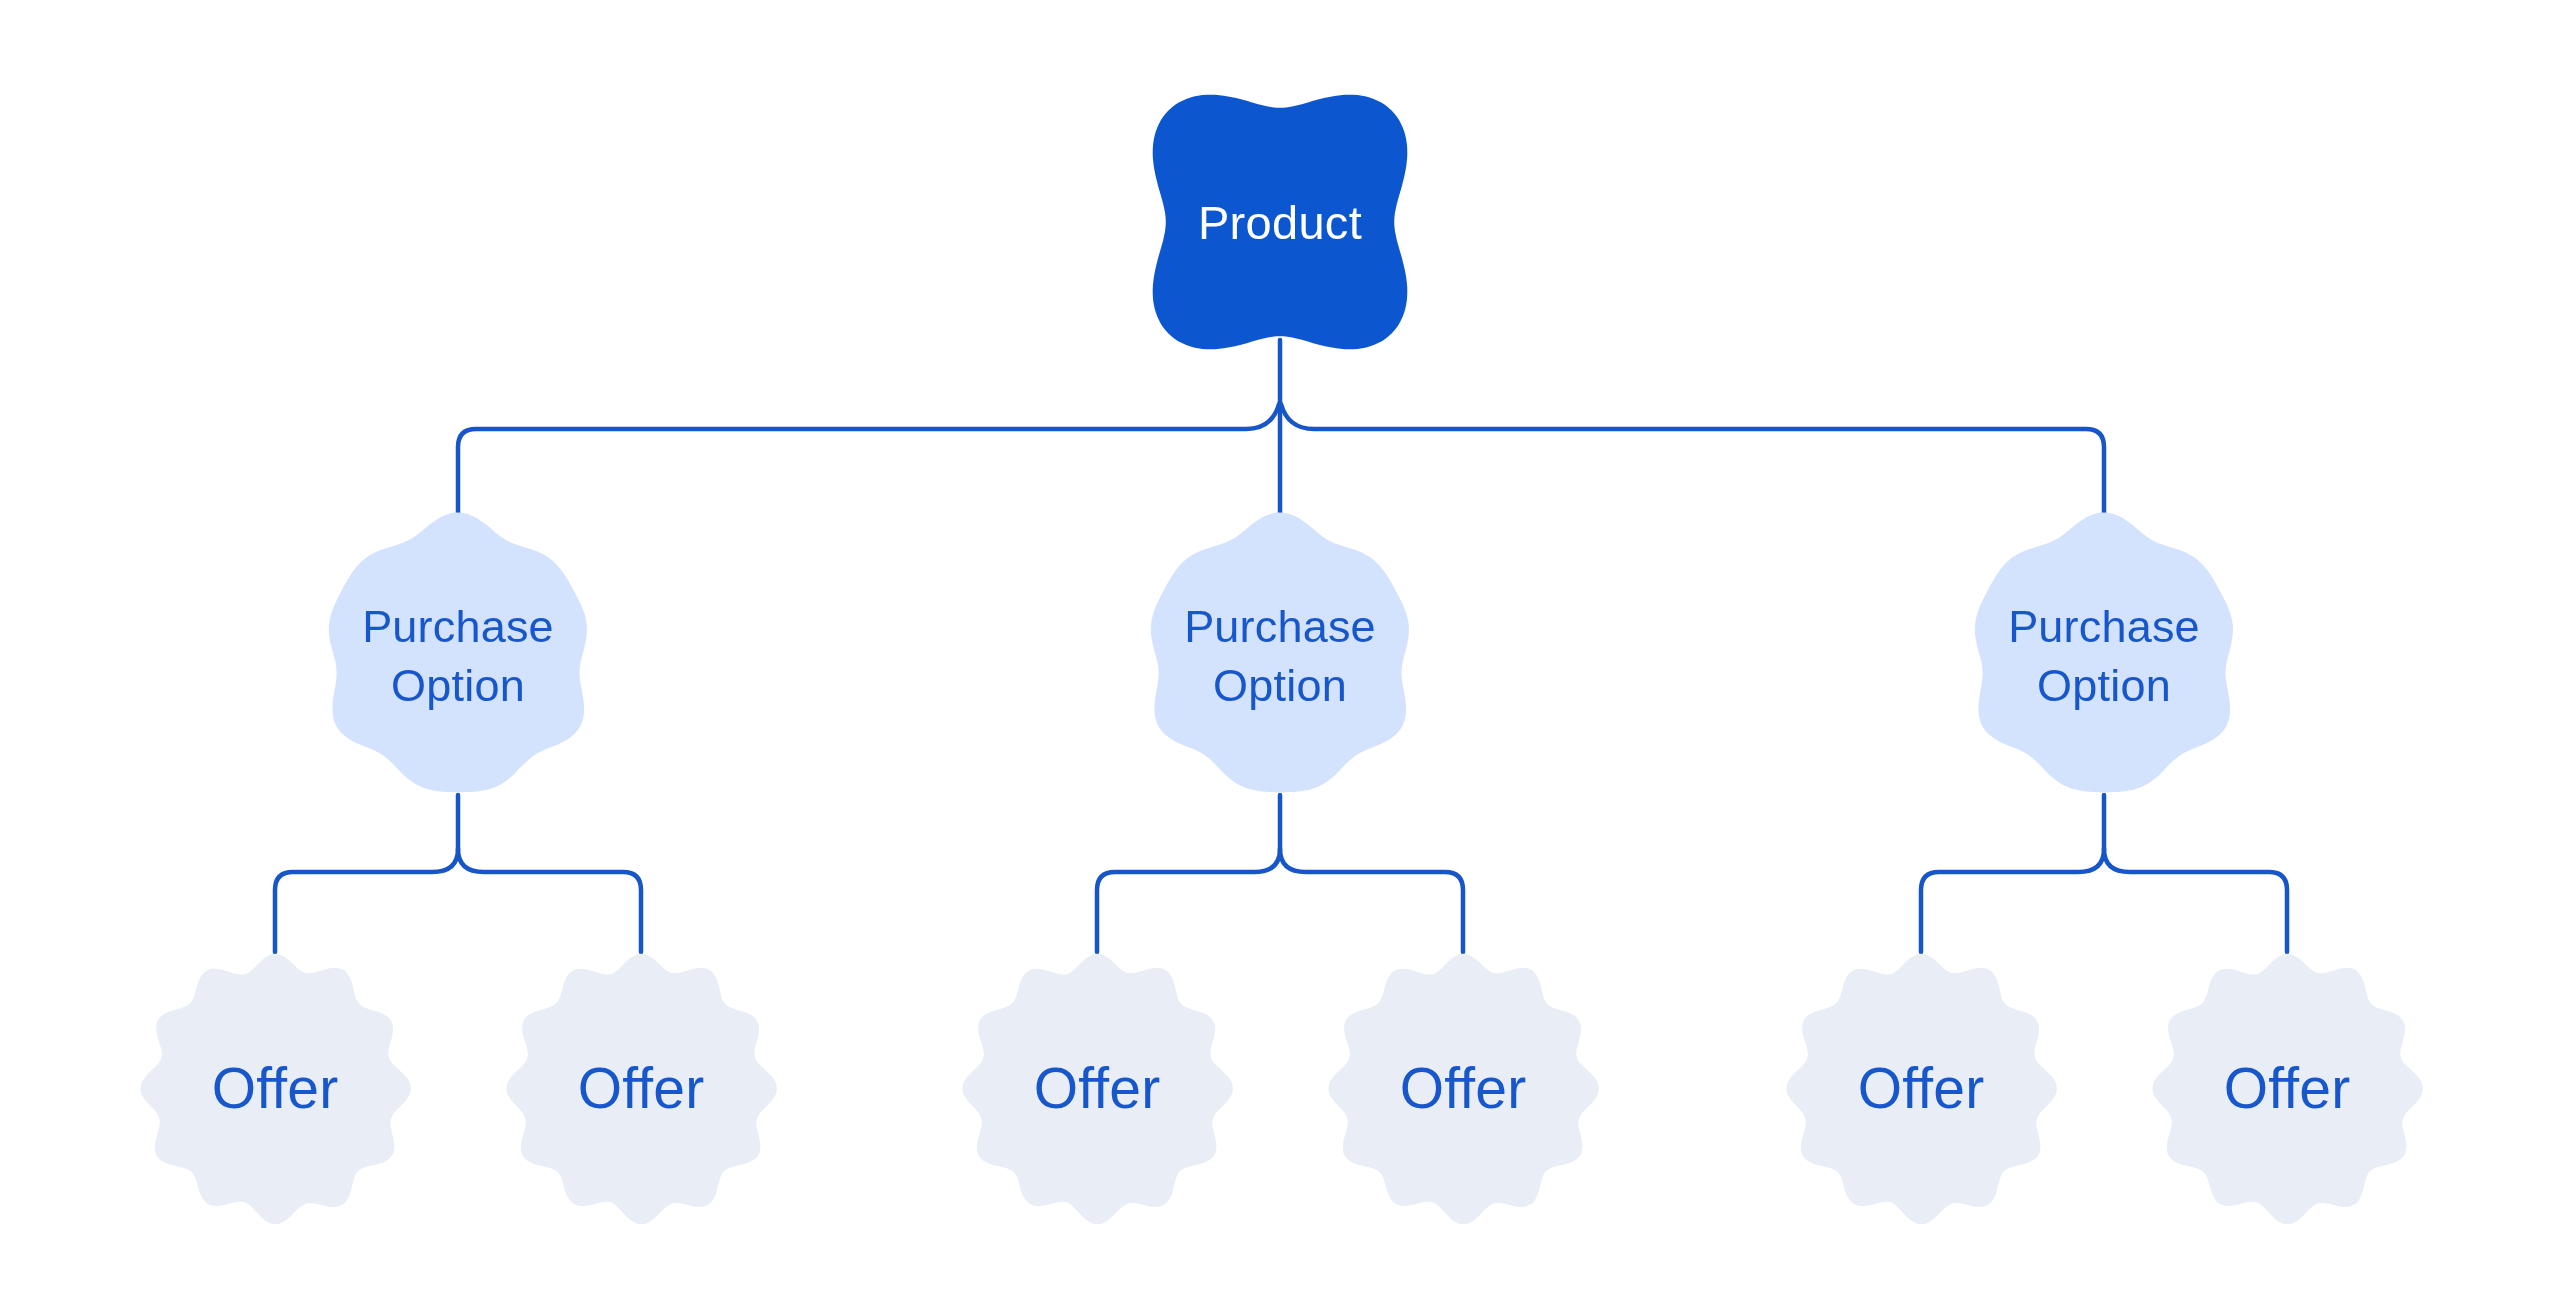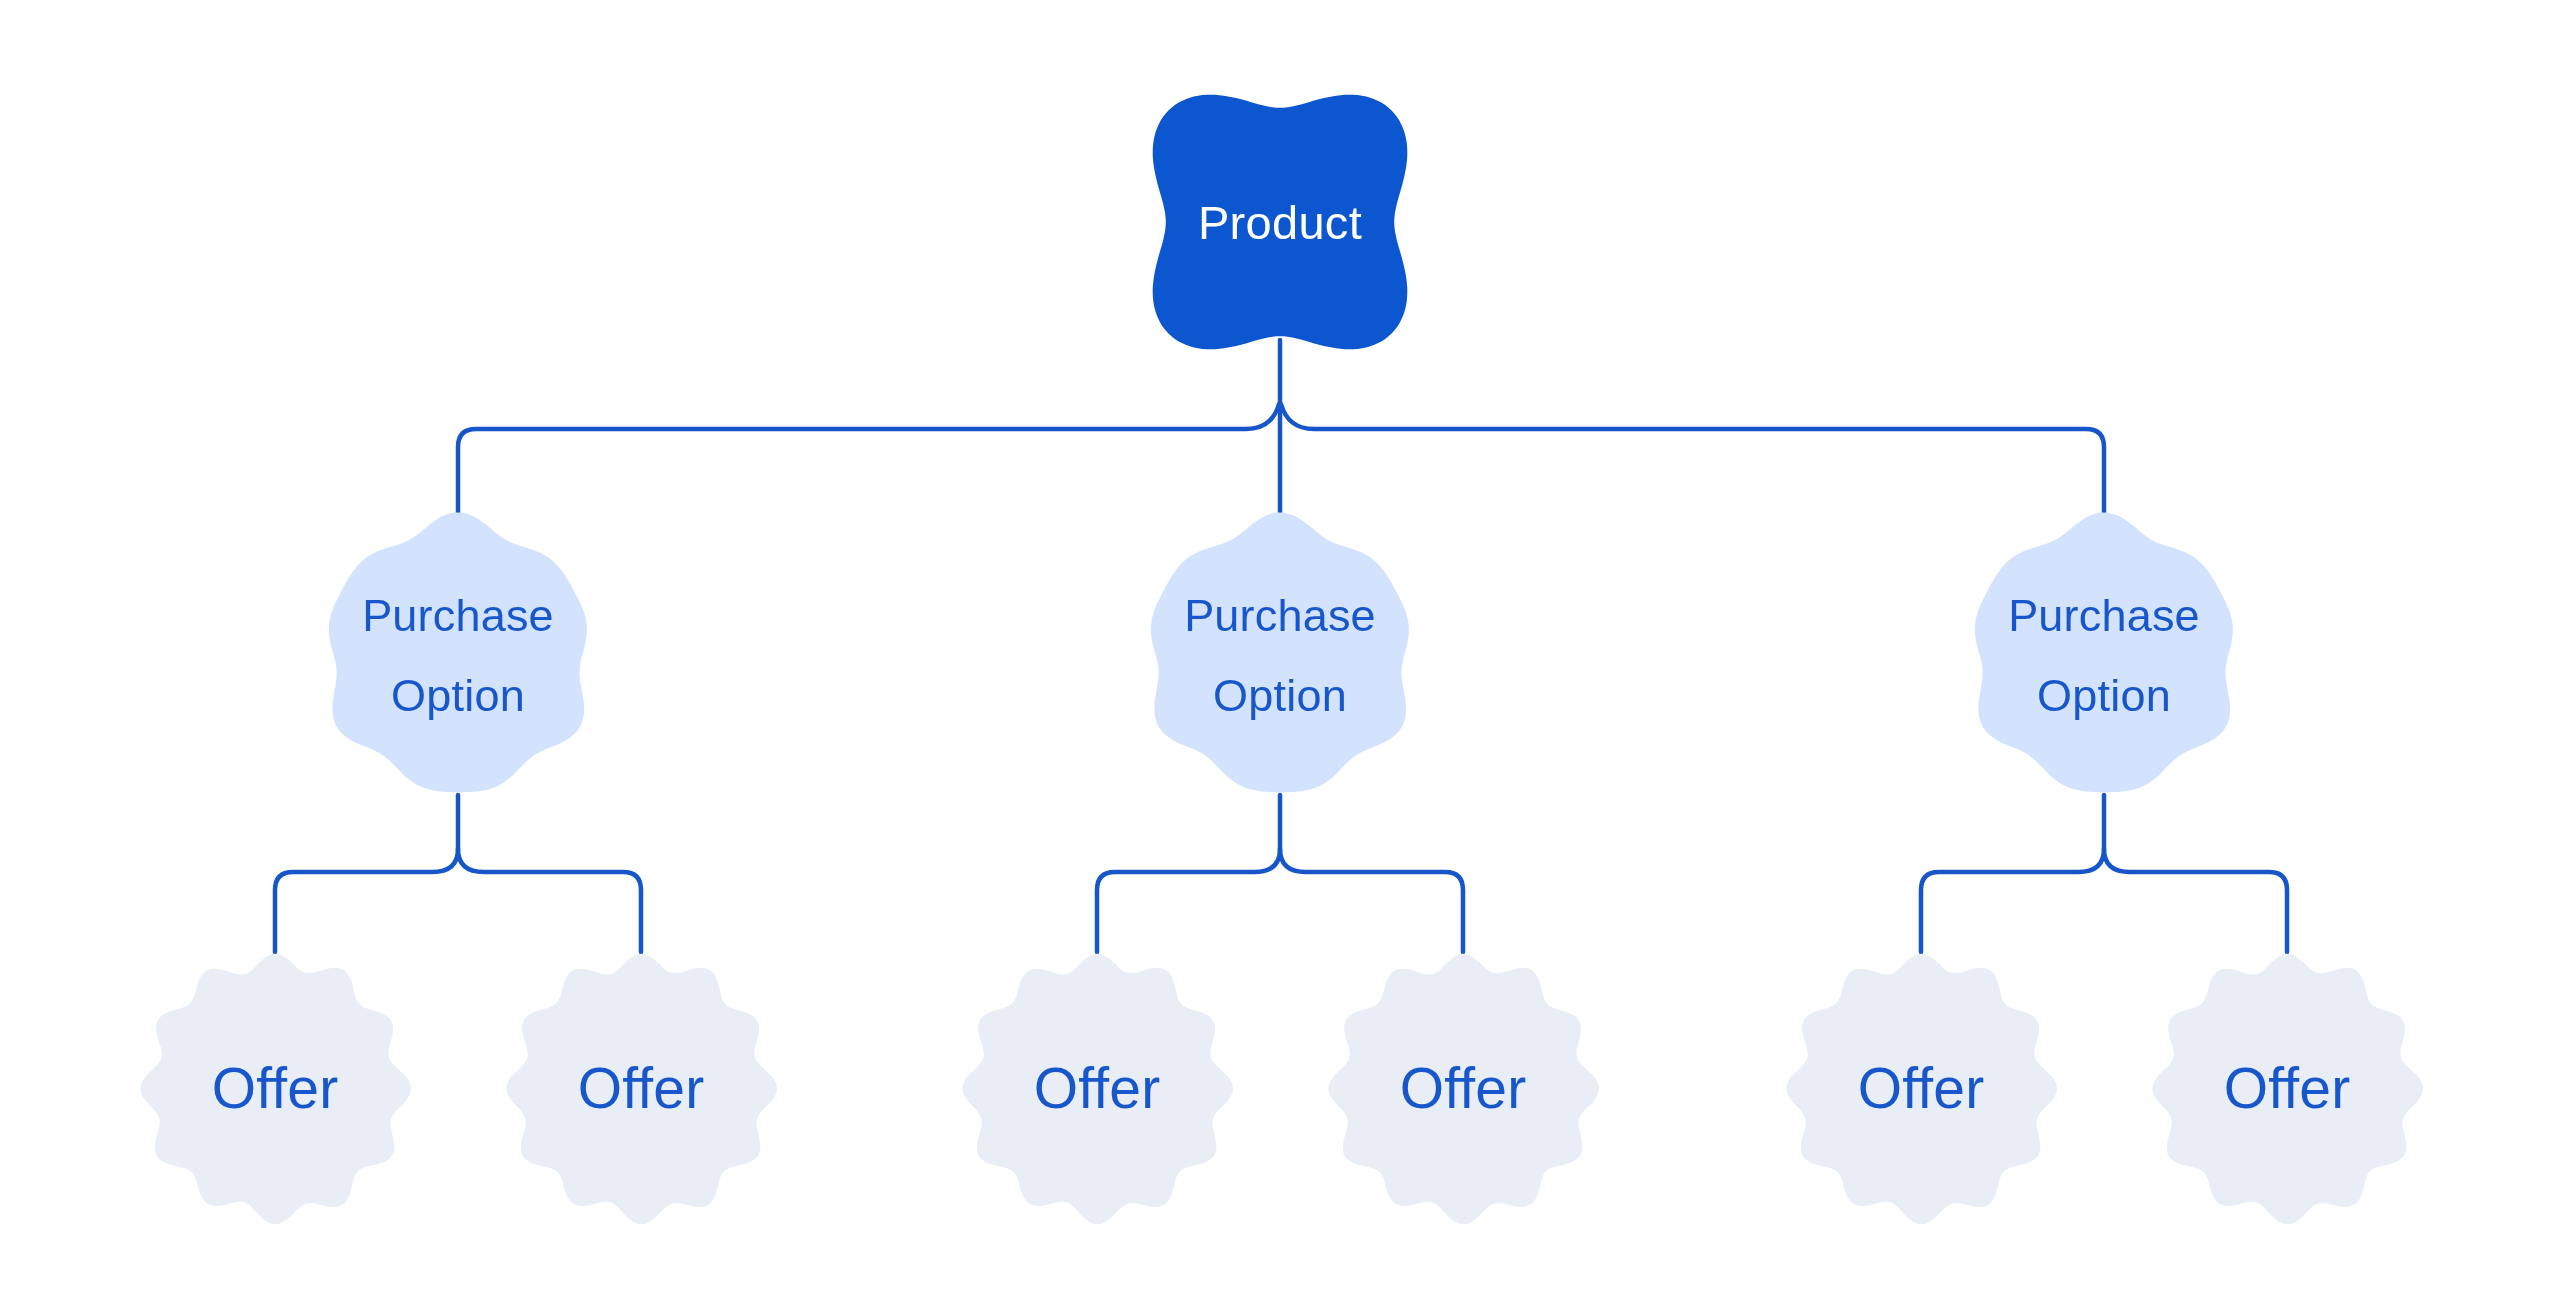--- a/index.html
+++ b/index.html
@@ -49,21 +49,21 @@
     pointer-events:none;
   }
   .node.product .label{
     color:var(--product-text);
     font-size:47px;
     letter-spacing:0.3px;
   }
   .node.purchase .label{
     color:var(--node-text);
     font-size:45px;
-    line-height:80px;
+    line-height:59px;
     width:250px;
     left:45px;
     letter-spacing:0.2px;
   }
   .node.purchase path{fill:var(--purchase-fill);}
   .node.product path{fill:var(--product-fill);}
   .node.offer  path{fill:var(--offer-fill);}
   .node.offer .label{
     color:var(--node-text);
     font-size:57px;

